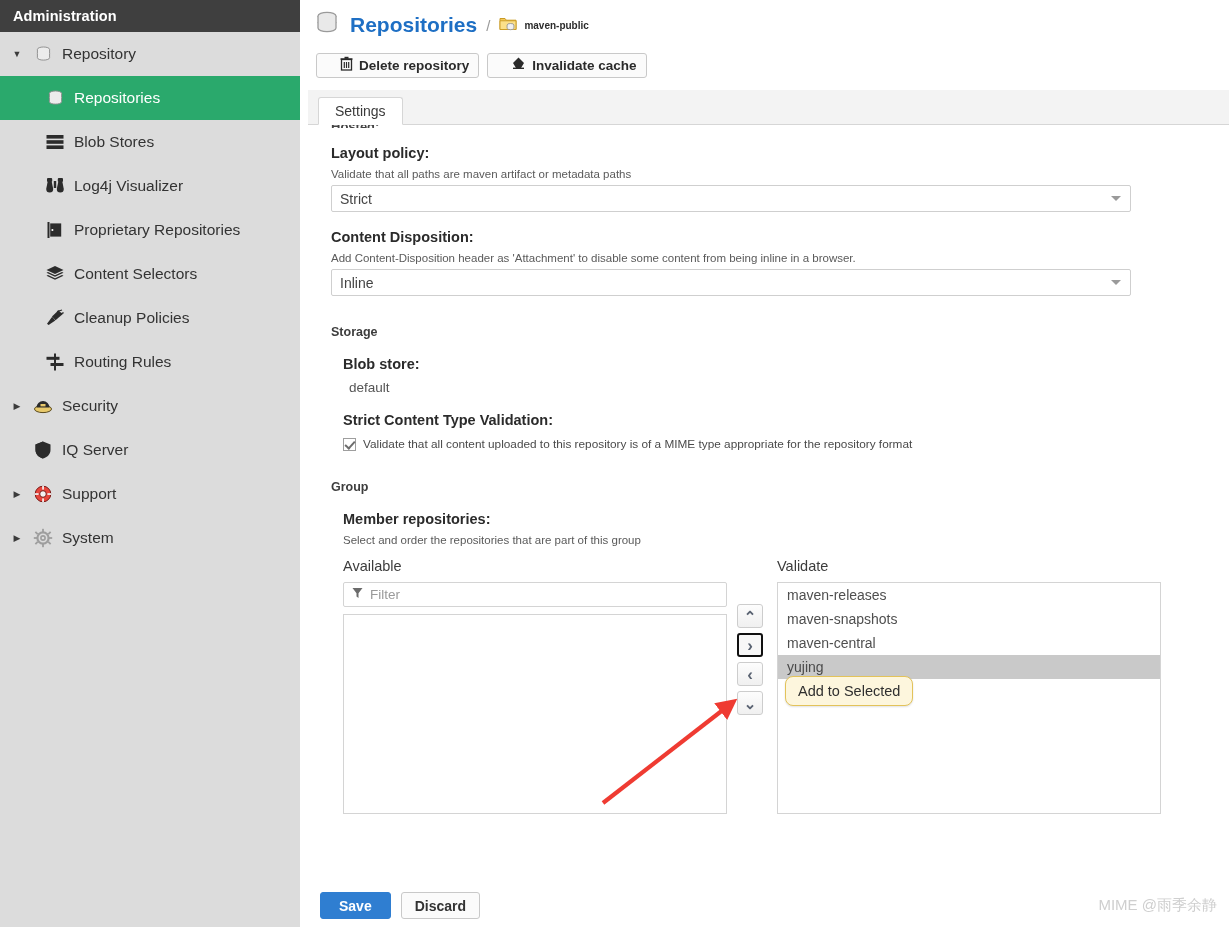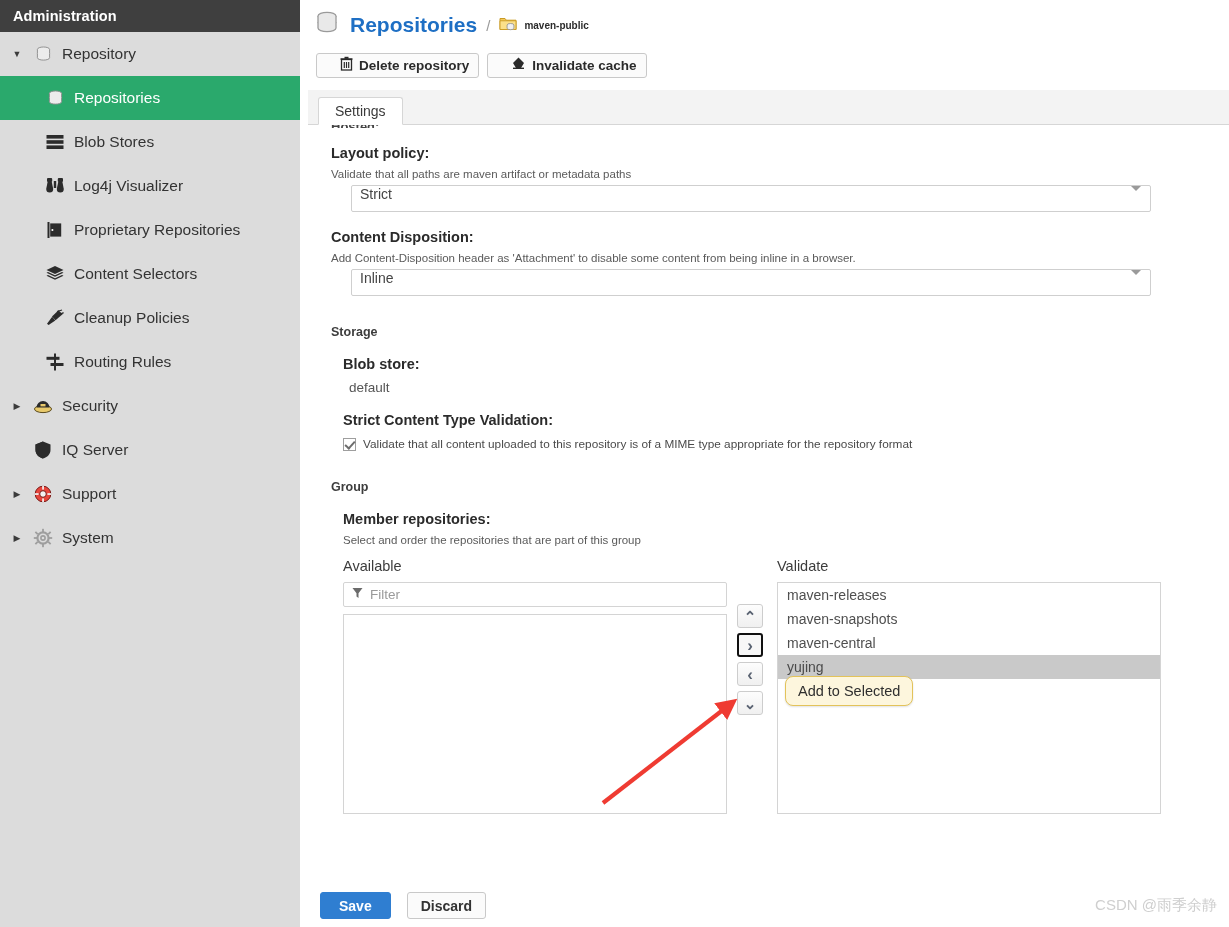--- a/index.html
+++ b/index.html
@@ -149,28 +149,27 @@
   .field-help {
     font-size: 11.5px;
     color: #5a5a5a;
     margin: 7px 0 5px 0;
   }
   .select-box {
     height: 27px;
     border: 1px solid #cfcfcf;
     border-radius: 2px;
     background: #fff;
-    display: flex; align-items: flex-start;
+    display: flex; align-items: center;
     justify-content: space-between;
     padding: 0 9px 0 8px;
     font-size: 14px;
     color: #444;
     width: 800px;
     cursor: pointer;
-    margin-left: 20px;
   }
   .caret-dn {
     width: 0; height: 0;
     border-left: 5px solid transparent;
     border-right: 5px solid transparent;
     border-top: 5px solid #9a9a9a;
   }
   .section-title {
     font-size: 12.5px;
     font-weight: bold;
@@ -282,21 +281,21 @@
     color: #2f2f2f;
     box-shadow: 0 1px 2px rgba(0,0,0,.12);
     white-space: nowrap;
     margin-left: 24px;
   }
 
   
   #footer-btns {
     position: absolute;
     left: 320px; bottom: 8px;
-    display: flex; gap: 16px;
+    display: flex; gap: 10px;
   }
   .btn-primary {
     background: #2f7ed1;
     color: #fff;
     border: 1px solid #2f7ed1;
     border-radius: 3px;
     height: 27px;
     padding: 0 18px;
     font-size: 14px; font-weight: bold;
     cursor: pointer;
@@ -604,21 +603,21 @@
           <div id="tooltip">Add to Selected</div>
         </div>
       </div>
     </div>
 
     <div id="footer-btns" style="left:20px;">
       <button class="btn-primary">Save</button>
       <button class="btn-default">Discard</button>
     </div>
 
-    <div id="watermark">CSDN @雨季余静</div>
+    <div id="watermark">MIME @雨季余静</div>
 
     <svg id="arrow-layer" width="929" height="927" viewBox="0 0 929 927">
       <defs>
         <marker id="ahead" markerWidth="5" markerHeight="5" refX="2.2" refY="2.5" orient="auto">
           <path d="M0,0 L5,2.5 L0,5 z" fill="#ef3b32"></path>
         </marker>
       </defs>
       <line x1="303" y1="803" x2="428" y2="706" stroke="#ef3b32" stroke-width="4.2" marker-end="url(#ahead)"></line>
     </svg>
   </div>

